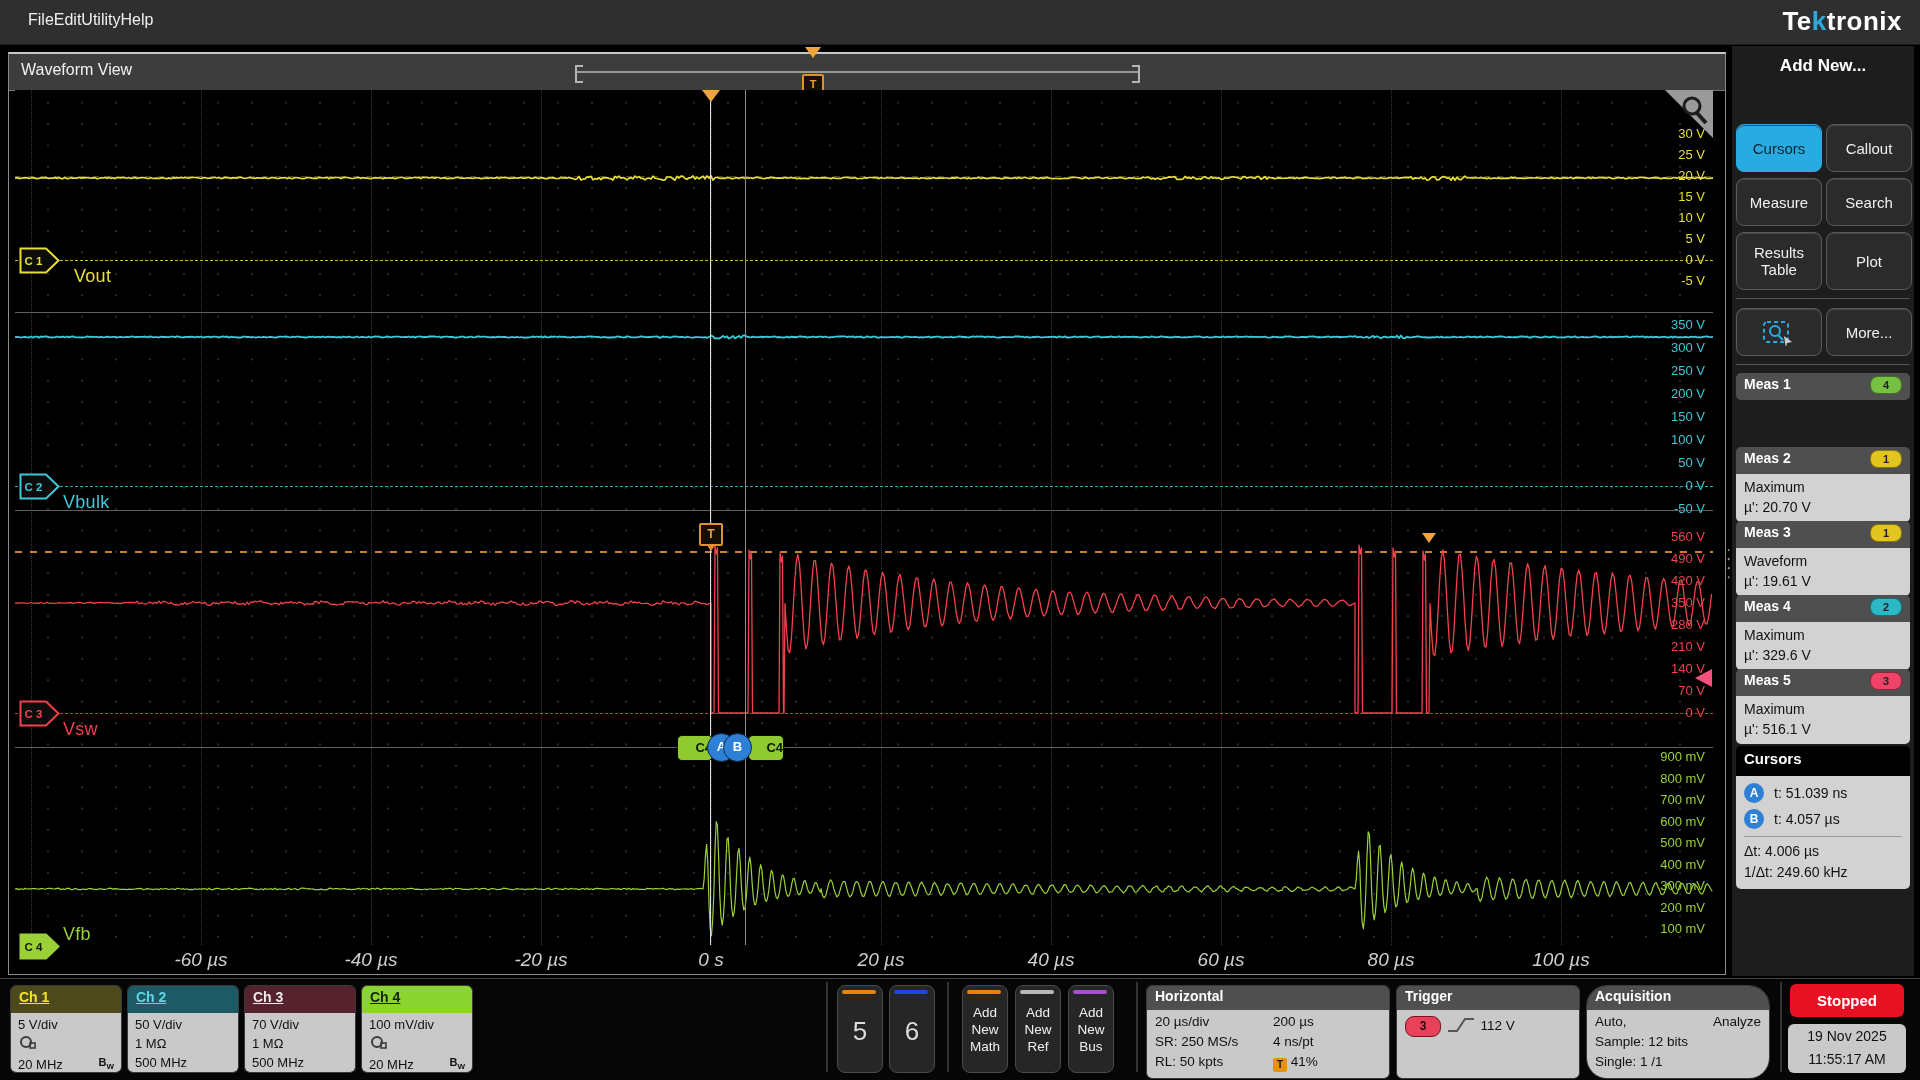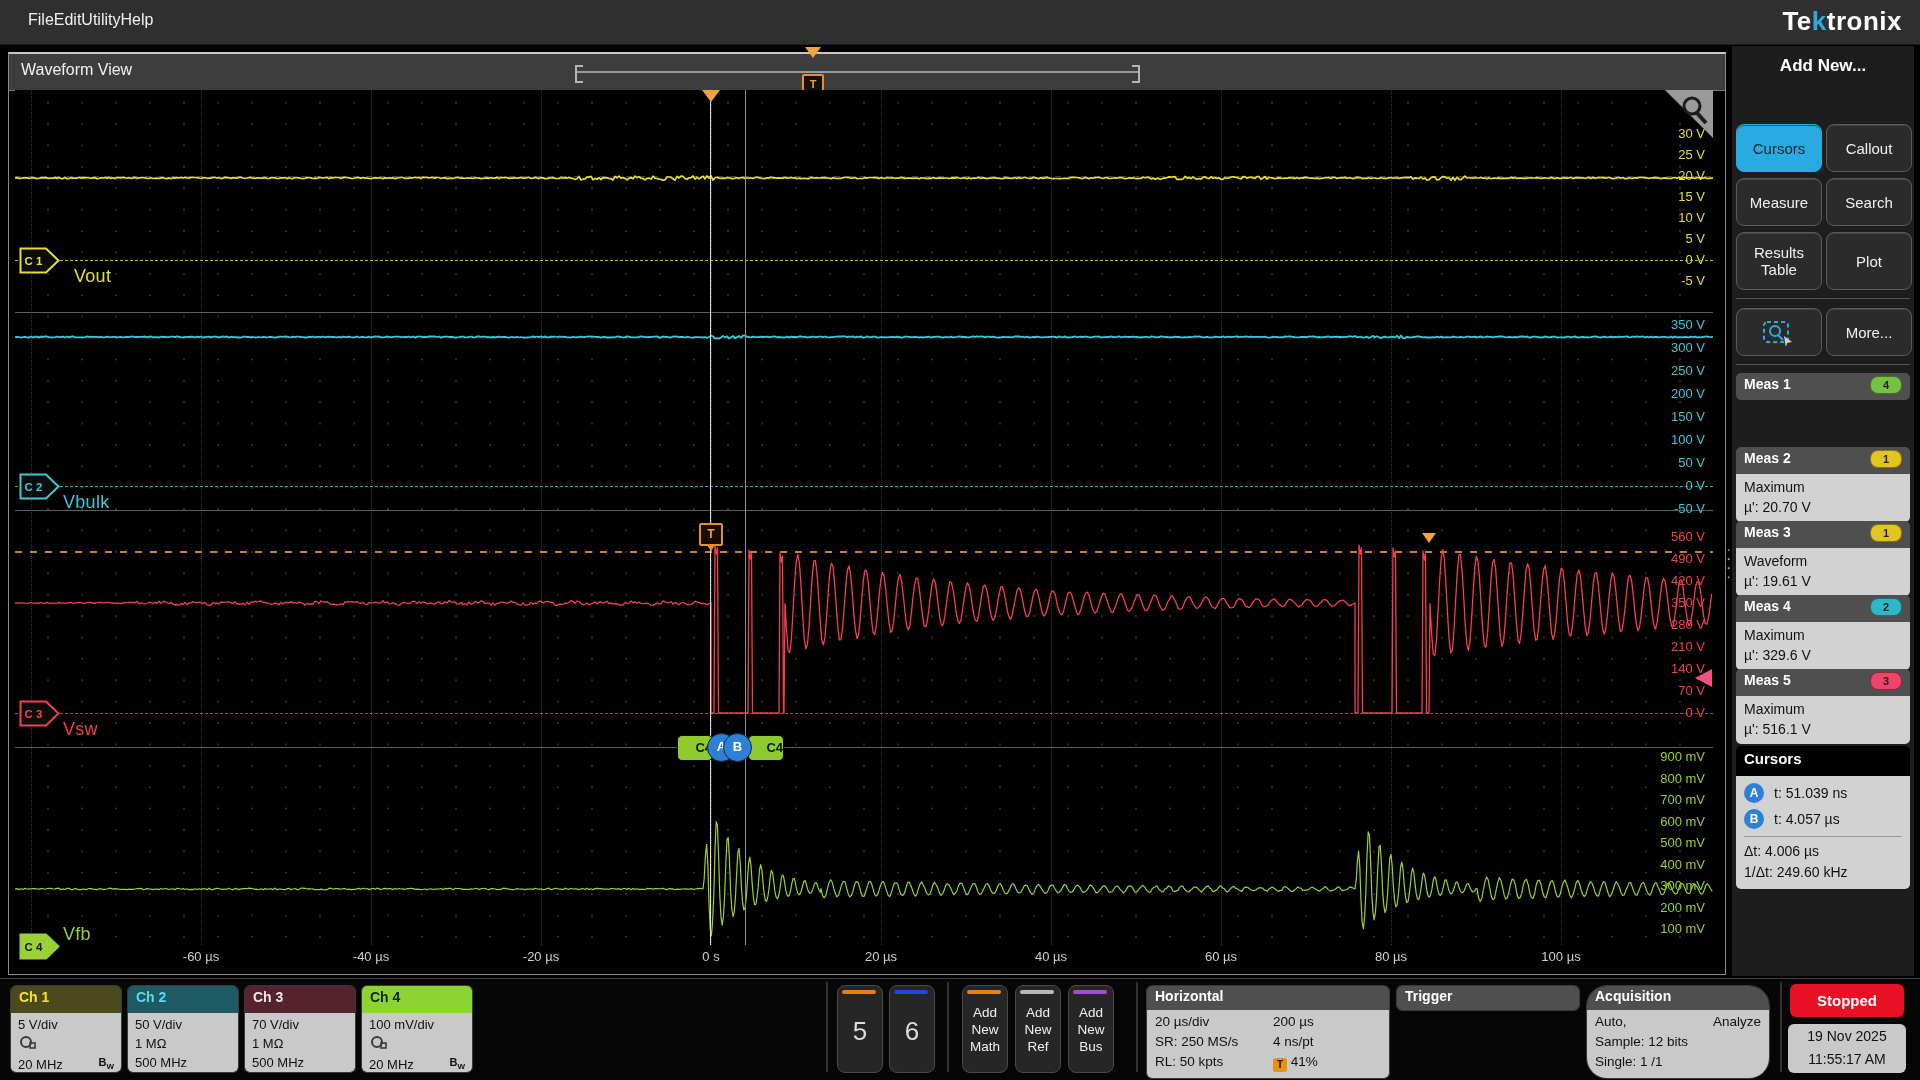--- a/index.html
+++ b/index.html
@@ -23,21 +23,21 @@
   #ovtri{left:796px;top:-7px;width:0;height:0;border-left:8px solid transparent;border-right:8px solid transparent;border-top:11px solid #f2a33a;}
   #ovT{left:793px;top:20px;width:18px;height:17px;background:#151008;border:2px solid #e09030;color:#e8a040;font-size:11px;font-weight:700;text-align:center;line-height:17px;border-radius:2px;}
   #plot{left:6px;top:36px;width:1698px;height:855px;background:#000;overflow:visible;
         background-image:radial-gradient(#2b2b2b 1px,transparent 1.3px);background-size:34px 21.4px;background-position:16px 2px;}
   .vgrid{top:0;width:0;height:855px;border-left:1px dotted #3a3a3a;}
   .sep{left:0;width:1698px;height:1px;background:#5f5f5f;}
   .gnd{left:0;width:1698px;height:0;border-top:1px dashed;opacity:.85;}
   .measline{left:0;width:1698px;height:1px;opacity:.55;}
   .sclabel{font-size:13px;width:70px;text-align:right;right:8px;text-shadow:0 0 2px #000;}
   .wavename{font-size:18px;letter-spacing:.3px;}
-  .timelabel{top:895px;color:#cfcfcf;font-size:13px;transform:translateX(-50%);}
+  .timelabel{top:895px;color:#cfcfcf;font-size:19px;transform:translateX(-50%);font-style:italic;}
   #tracesvg{left:0;top:0;}
   .cursorline{top:0;width:1px;height:855px;}
   .curbadge-src{top:645px;width:34px;height:24px;background:#8fca2e;border:1px solid #0a0a0a;border-radius:5px;color:#0a1a00;font-size:13px;font-weight:700;text-align:right;line-height:23px;}
   .curcircle{top:643px;width:27px;height:27px;border-radius:50%;background:#2e7fd6;border:1px solid #0a2a4a;color:#fff;font-size:13px;font-weight:700;text-align:center;line-height:26px;}
   #trigflag{left:684px;top:433px;width:20px;height:19px;background:#140e04;border:2px solid #e09030;border-radius:2px;color:#e8a040;font-weight:700;font-size:12px;text-align:center;line-height:19px;}
   #trigflag:after{content:"";position:absolute;left:5px;top:19px;border-left:5px solid transparent;border-right:5px solid transparent;border-top:7px solid #e09030;}
   .dn-tri{width:0;height:0;border-left:9px solid transparent;border-right:9px solid transparent;border-top:12px solid #f2a33a;}
   #triglevel{left:1680px;top:579px;width:0;height:0;border-top:9px solid transparent;border-bottom:9px solid transparent;border-right:17px solid #f2527d;}
   #gripdots{left:1727px;top:550px;width:10px;color:#9a9a9a;font-size:15px;line-height:9px;letter-spacing:0;}
   
@@ -53,21 +53,21 @@
   #cursors-card{left:4px;width:174px;border-radius:5px;overflow:hidden;}
   #cursors-h{height:26px;background:#000;color:#fff;font-size:15px;font-weight:700;padding:4px 8px 0 8px;}
   #cursors-b{background:#d2d2d2;color:#111;font-size:14px;padding:4px 8px 6px 8px;}
   .cur-row{display:flex;align-items:center;gap:10px;height:26px;}
   .cur-dot{width:20px;height:20px;border-radius:50%;background:#2e7fd6;color:#fff;font-size:12px;font-weight:700;text-align:center;line-height:20px;flex:0 0 20px;}
   .cur-mid{border-top:1px solid #9a9a9a;margin:4px 0;}
   .cur-c{text-align:left;line-height:21px;}
   
   #bottombar{left:0;top:978px;width:1920px;height:102px;background:#060606;border-top:1px solid #444;}
   .ch-card{top:6px;width:110px;height:86px;border-radius:6px;overflow:hidden;border:1px solid #3a3a3a;}
-  .ch-h{height:24px;font-size:14px;font-weight:700;padding:3px 0 0 8px;}
+  .ch-h{height:24px;font-size:14px;font-weight:700;padding:3px 0 0 8px;text-decoration:underline;}
   .ch-b{background:#c9c9c9;color:#111;font-size:13px;height:62px;padding:2px 7px;line-height:19px;}
   .bw{font-size:11px;font-weight:700;}
   .bw sub{font-size:8px;}
   .sq-btn{top:6px;width:44px;height:86px;border-radius:8px;background:#262626;border:1px solid #4a4a4a;color:#e8e8e8;text-align:center;}
   .sq-stripe{position:absolute;left:4px;top:4px;width:34px;height:4px;border-radius:2px;}
   .sq-num{margin-top:30px;font-size:26px;color:#dcdcdc;}
   .sq-txt{margin-top:18px;font-size:13.5px;line-height:17px;color:#f0f0f0;}
   .info-card{top:6px;border-radius:6px;overflow:hidden;border:1px solid #3a3a3a;}
   .info-h{height:22px;background:#4f4f4f;color:#fff;font-size:14px;font-weight:700;padding:2px 8px 0 8px;}
   .info-b{background:#c9c9c9;color:#111;font-size:13.5px;height:64px;padding:2px 8px;line-height:20px;}
@@ -380,20 +380,29 @@
         </div>
       <div class="hrow">
           <span class="c1">RL: 50 kpts</span>
           <span><span class="ticon">T</span> <span>41%</span></span>
         </div>
     </div>
   </div>
 
   <div class="abs info-card" style="left:1396px;width:182px;">
     <div class="info-h">Trigger</div>
+    <div class="info-b">
+      <div style="margin-top:3px;">
+        <span class="trig-pill">3</span>
+        <svg width="32" height="20" style="vertical-align:-5px;">
+            <path d="M3 16 H12 L20 4 H29" stroke="#555" fill="none" stroke-width="2"></path>
+          </svg>
+        <span>112 V</span>
+      </div>
+    </div>
   </div>
 
   <div class="abs info-card" style="left:1586px;width:182px;border-radius:21px;">
     <div class="info-h">Acquisition</div>
     <div class="info-b">
       <div style="display:flex;justify-content:space-between;">
           <span>Auto,</span>
           <span>Analyze</span>
         </div>
       <div>Sample: 12 bits</div>

